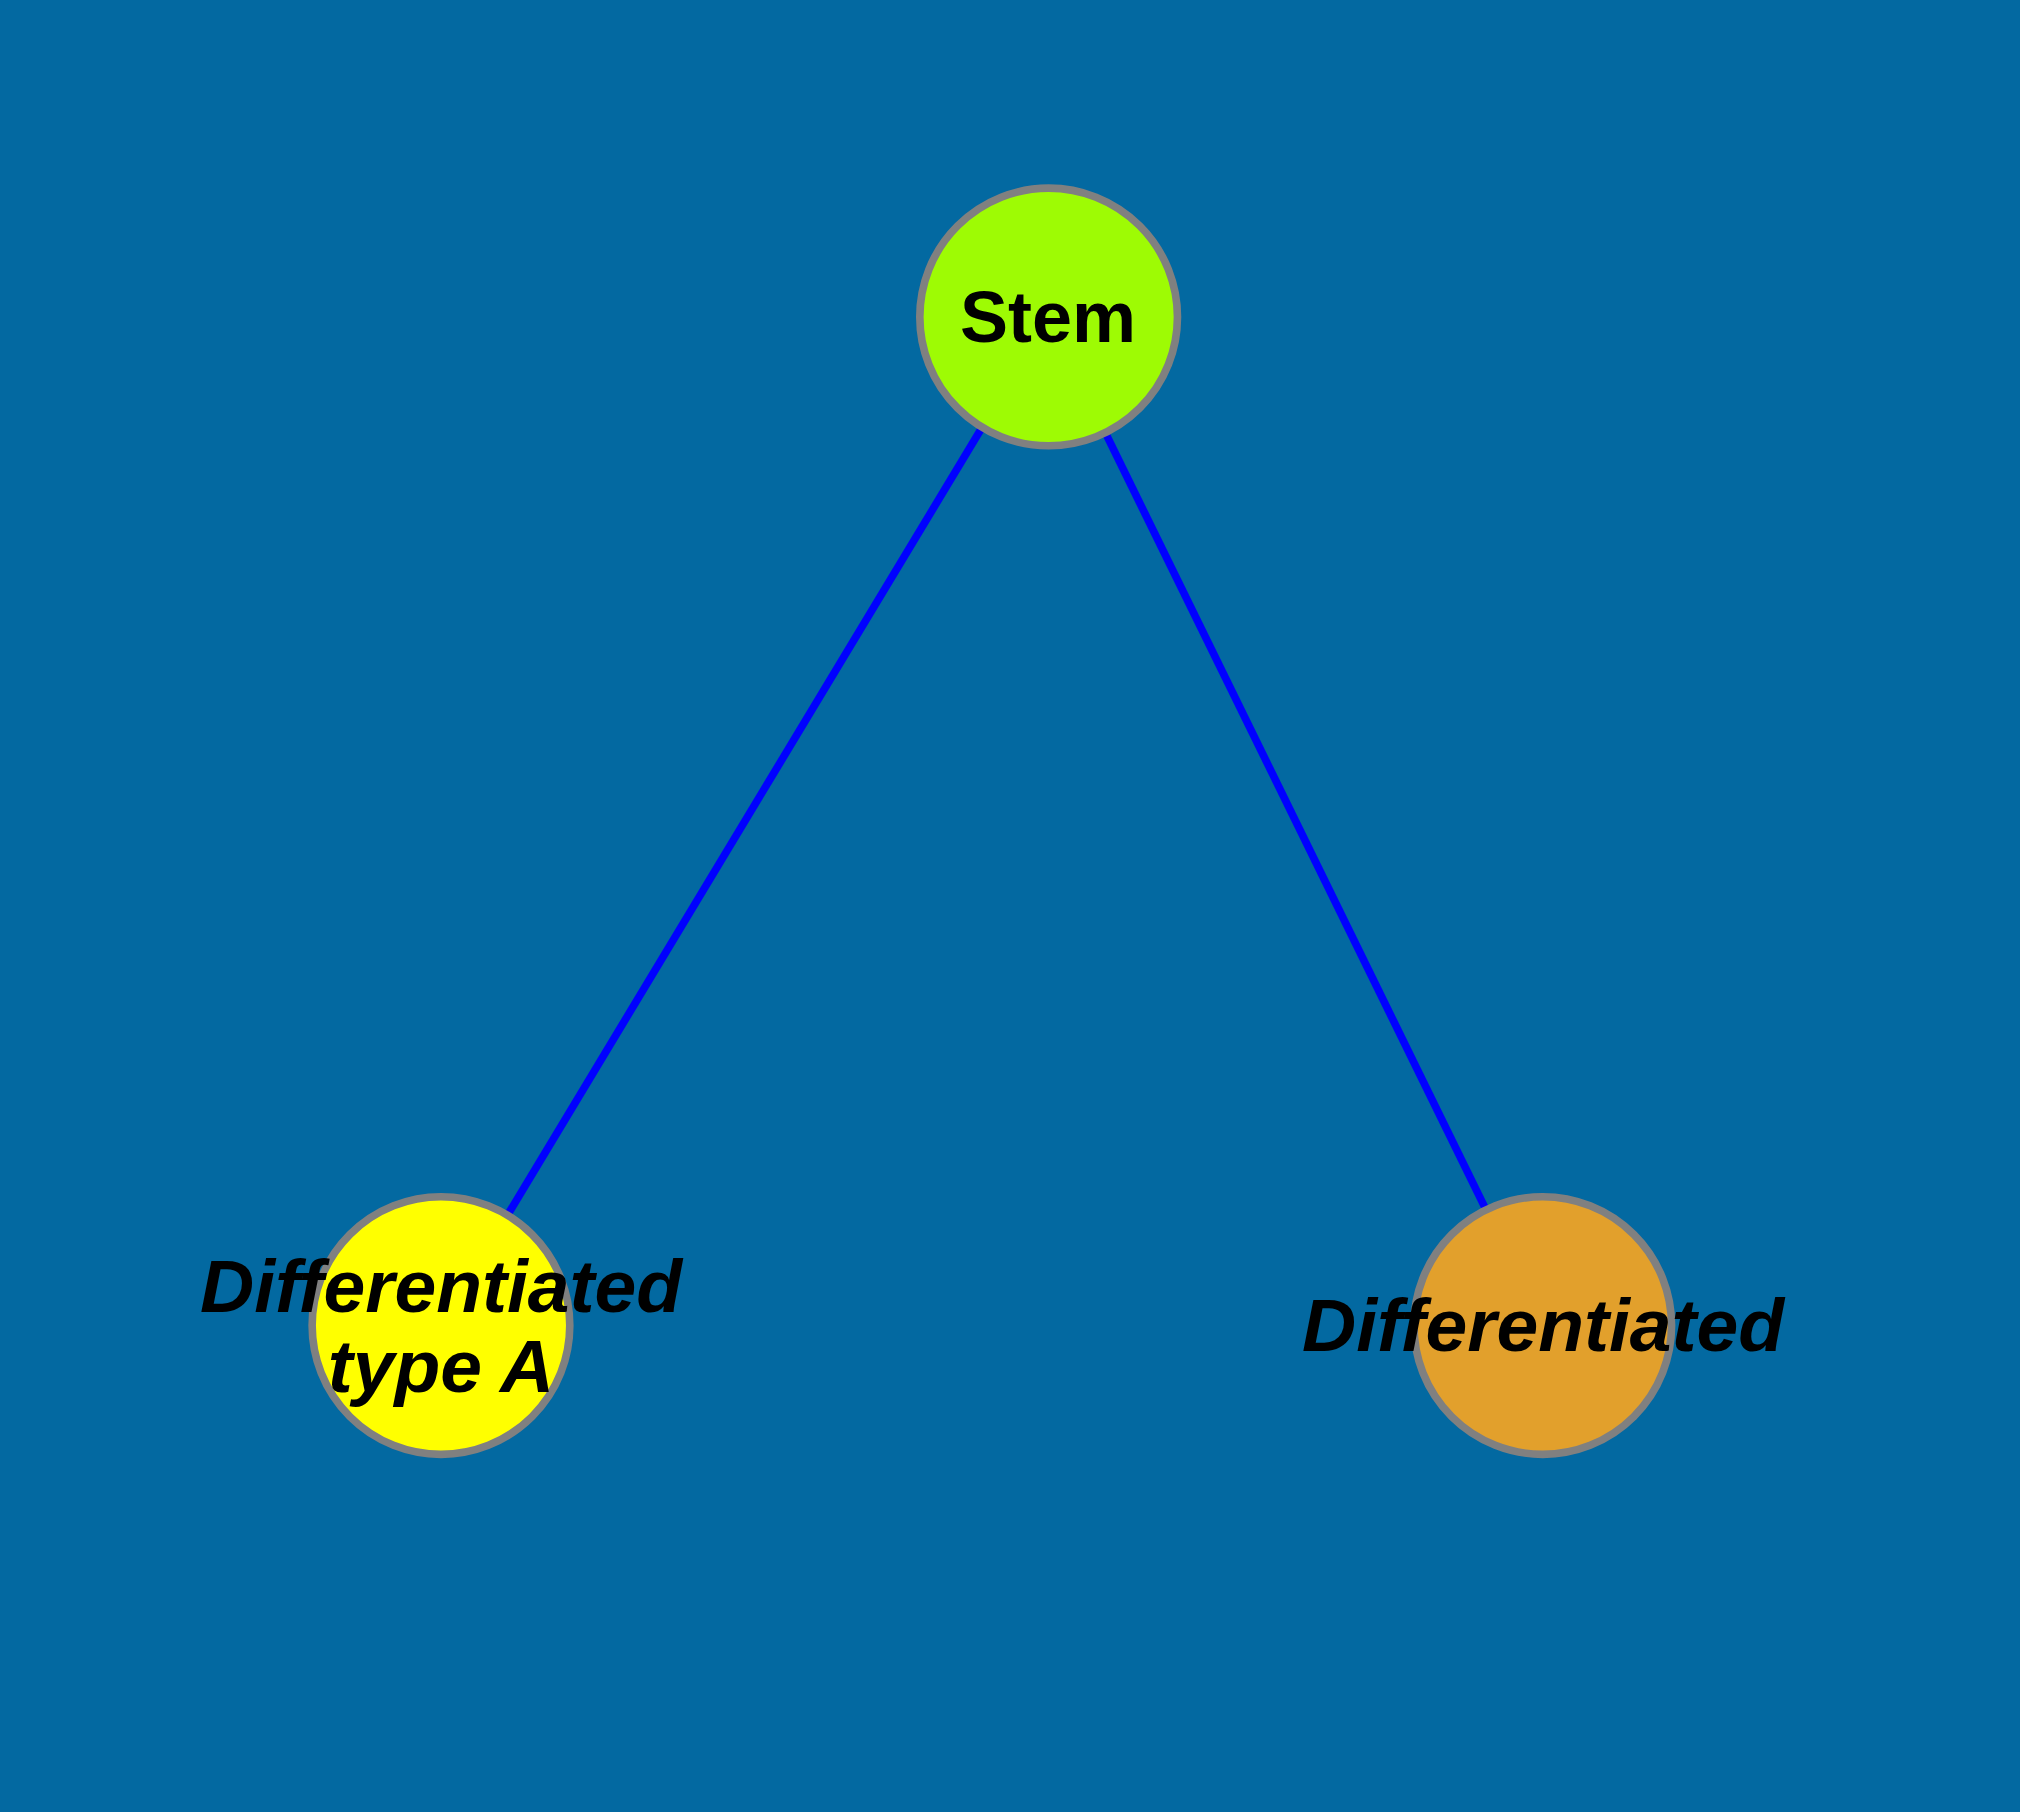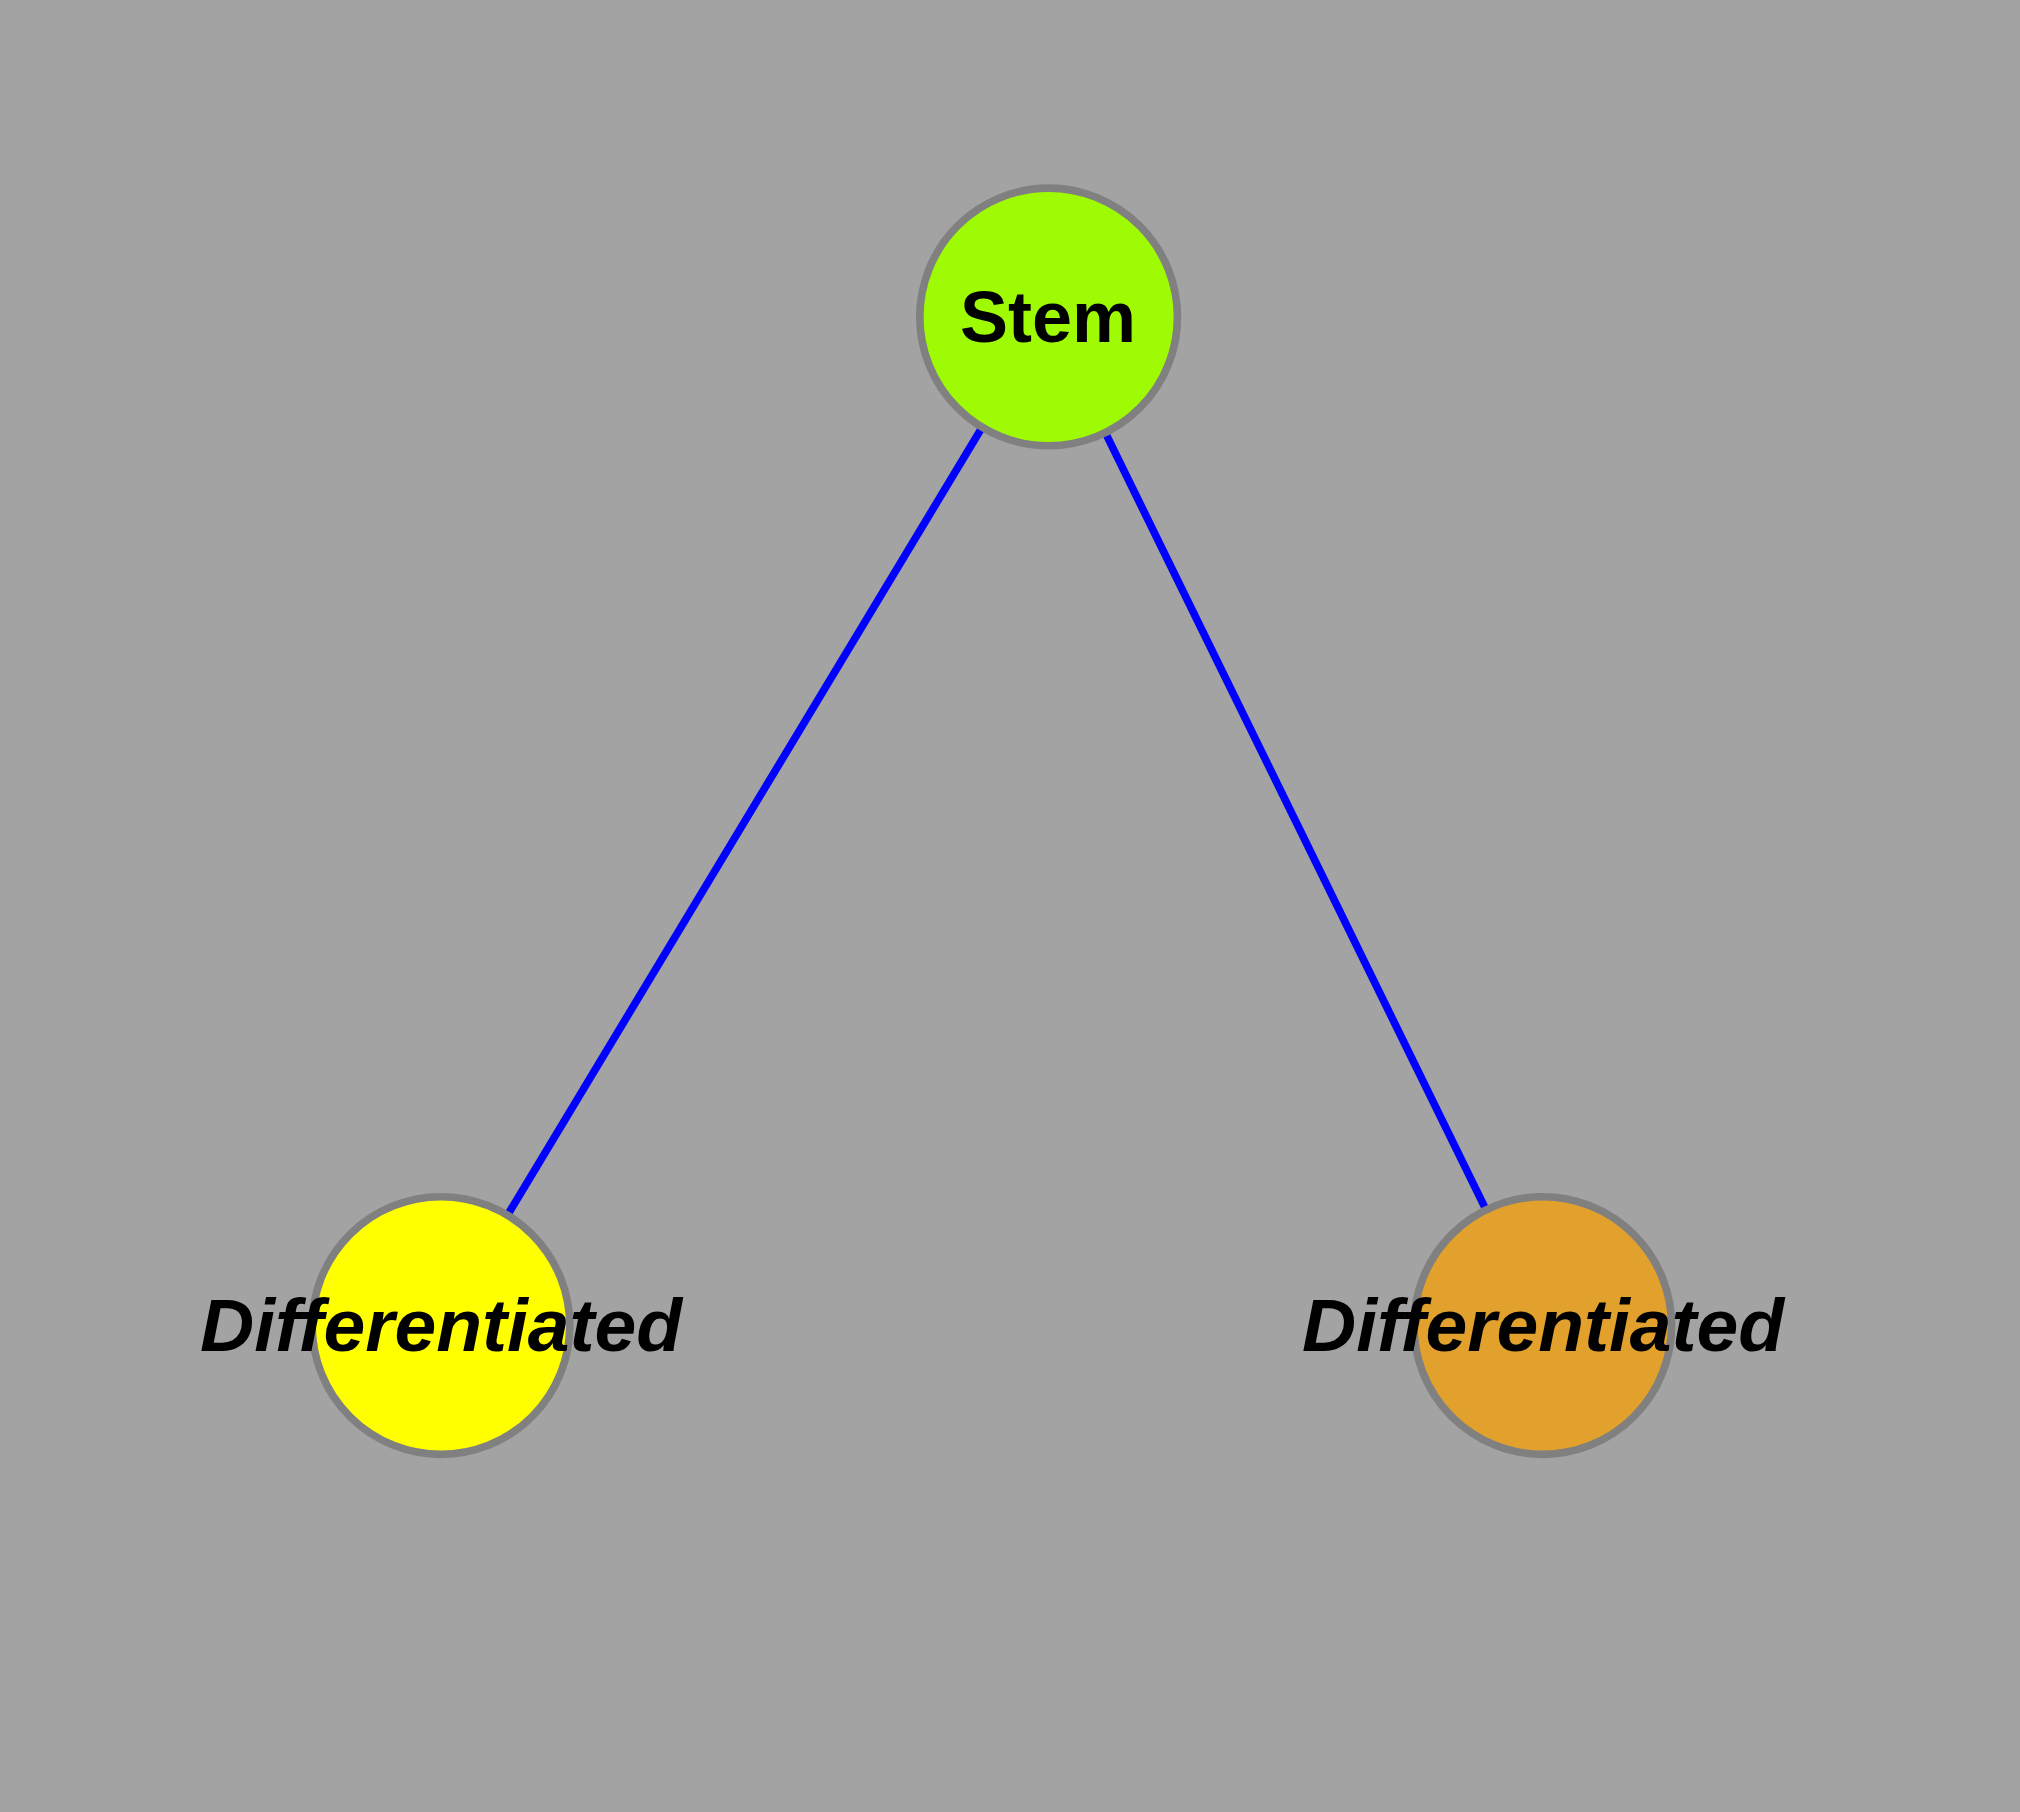--- a/index.html
+++ b/index.html
@@ -4,21 +4,21 @@
 <style>
   html, body {
     margin: 0;
     padding: 0;
     background: #ffffff;
   }
   #canvas {
     position: relative;
     width: 2021px;
     height: 1812px;
-    background: #a3a3a3;
+    background: #0369a1;
     overflow: hidden;
     font-family: "Liberation Sans", sans-serif;
   }
   #graph-svg {
     position: absolute;
     top: 0;
     left: 0;
     width: 2021px;
     height: 1812px;
     display: block;
@@ -66,19 +66,20 @@
       <circle class="node-circle" cx="520" cy="1564" r="152" fill="#ffff00" stroke="#808080"></circle>
       <circle class="node-circle" cx="1820" cy="1564" r="152" fill="#e2a02c" stroke="#808080"></circle>
     </g>
   </svg>
 
   <div class="node-label label-stem" style="left: 1048px; top: 317px;">
       <div>Stem</div>
     </div>
   <div class="node-label label-type" style="left: 441px; top: 1326px;">
       <div>Differentiated</div>
+      <div>type A</div>
     </div>
   <div class="node-label label-type" style="left: 1543px; top: 1326px;">
       <div>Differentiated</div>
     </div>
 
 </div>
 
 
 </body></html>

